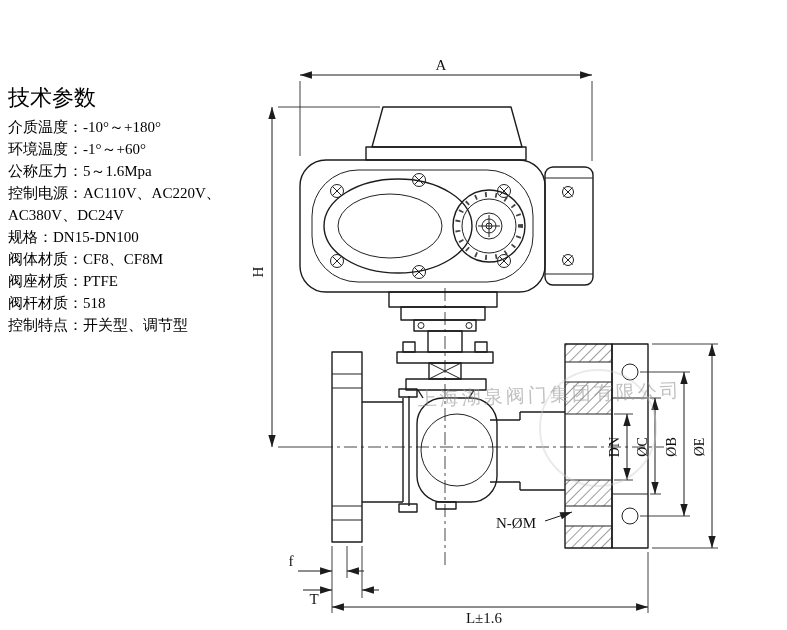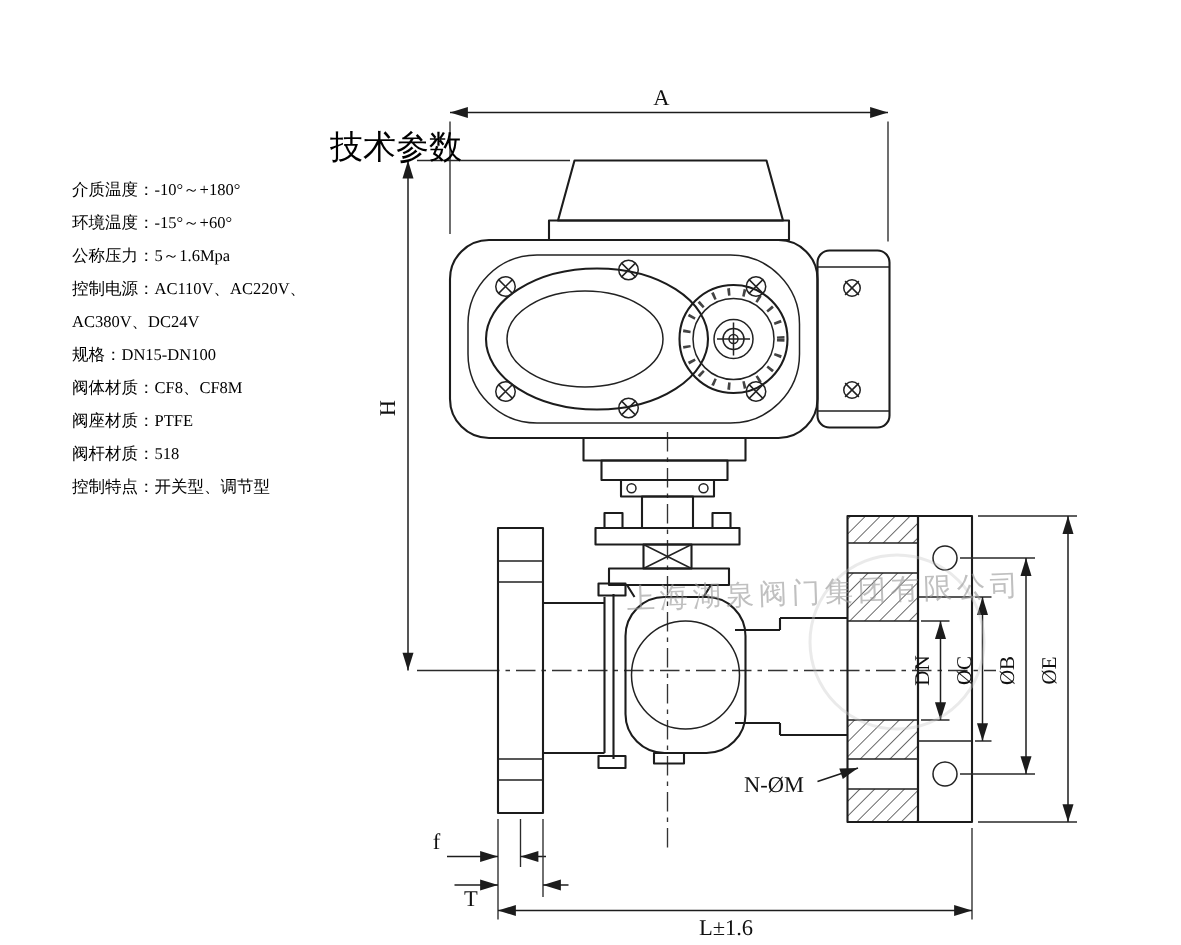--- a/index.html
+++ b/index.html
@@ -4,22 +4,22 @@
 <style>
   html,body { margin:0; padding:0; background:#fff; }
   .stage {
     position:relative; width:787px; height:630px; background:#ffffff;
     overflow:hidden; font-family:"Liberation Serif", serif;
   }
   .stage svg { position:absolute; left:0; top:0; }
   .specs {
     position:absolute; left:8px; top:84px; width:300px; color:#000;
   }
-  .specs-title { font-size:22px; line-height:28px; margin-bottom:4px;text-align:right; }
-  .specs-line { font-size:11px; line-height:22px; white-space:nowrap;margin-left:40px; }
+  .specs-title { font-size:22px; line-height:28px; margin-bottom:4px; }
+  .specs-line { font-size:15px; line-height:22px; white-space:nowrap; }
   
   .ol  { fill:none; stroke:#1c1c1c; stroke-width:1.4; stroke-linejoin:round; }
   .tl  { fill:none; stroke:#222222; stroke-width:1; }
   .ext { fill:none; stroke:#2a2a2a; stroke-width:0.9; }
   .dml { fill:none; stroke:#1c1c1c; stroke-width:1; }
   .cl  { fill:none; stroke:#333333; stroke-width:0.9; stroke-dasharray:13 4 3 4; }
   .dimtext { font-family:"Liberation Serif", serif; font-size:15px; fill:#111; }
   .dimtext-sm { font-family:"Liberation Serif", serif; font-size:14px; fill:#111; }
   .wm { font-family:"Liberation Serif", serif; }
 </style>
@@ -191,21 +191,21 @@
 
   <g>
     <circle cx="598" cy="428" r="58" fill="none" stroke="#c7c7c7" stroke-width="2" opacity="0.38"></circle>
     <text class="wm" x="550" y="401" text-anchor="middle" font-size="19" fill="#9a9a9a" opacity="0.62" letter-spacing="3" transform="rotate(-2 550 401)">上海湖泉阀门集团有限公司</text>
   </g>
 </svg>
 
 <div class="specs">
   <div class="specs-title">技术参数</div>
   <div class="specs-line">介质温度：-10°～+180°</div>
-  <div class="specs-line">环境温度：-15°～+60°</div>
+  <div class="specs-line">环境温度：-1°～+60°</div>
   <div class="specs-line">公称压力：5～1.6Mpa</div>
   <div class="specs-line">控制电源：AC110V、AC220V、</div>
   <div class="specs-line">AC380V、DC24V</div>
   <div class="specs-line">规格：DN15-DN100</div>
   <div class="specs-line">阀体材质：CF8、CF8M</div>
   <div class="specs-line">阀座材质：PTFE</div>
   <div class="specs-line">阀杆材质：518</div>
   <div class="specs-line">控制特点：开关型、调节型</div>
 </div>
 

